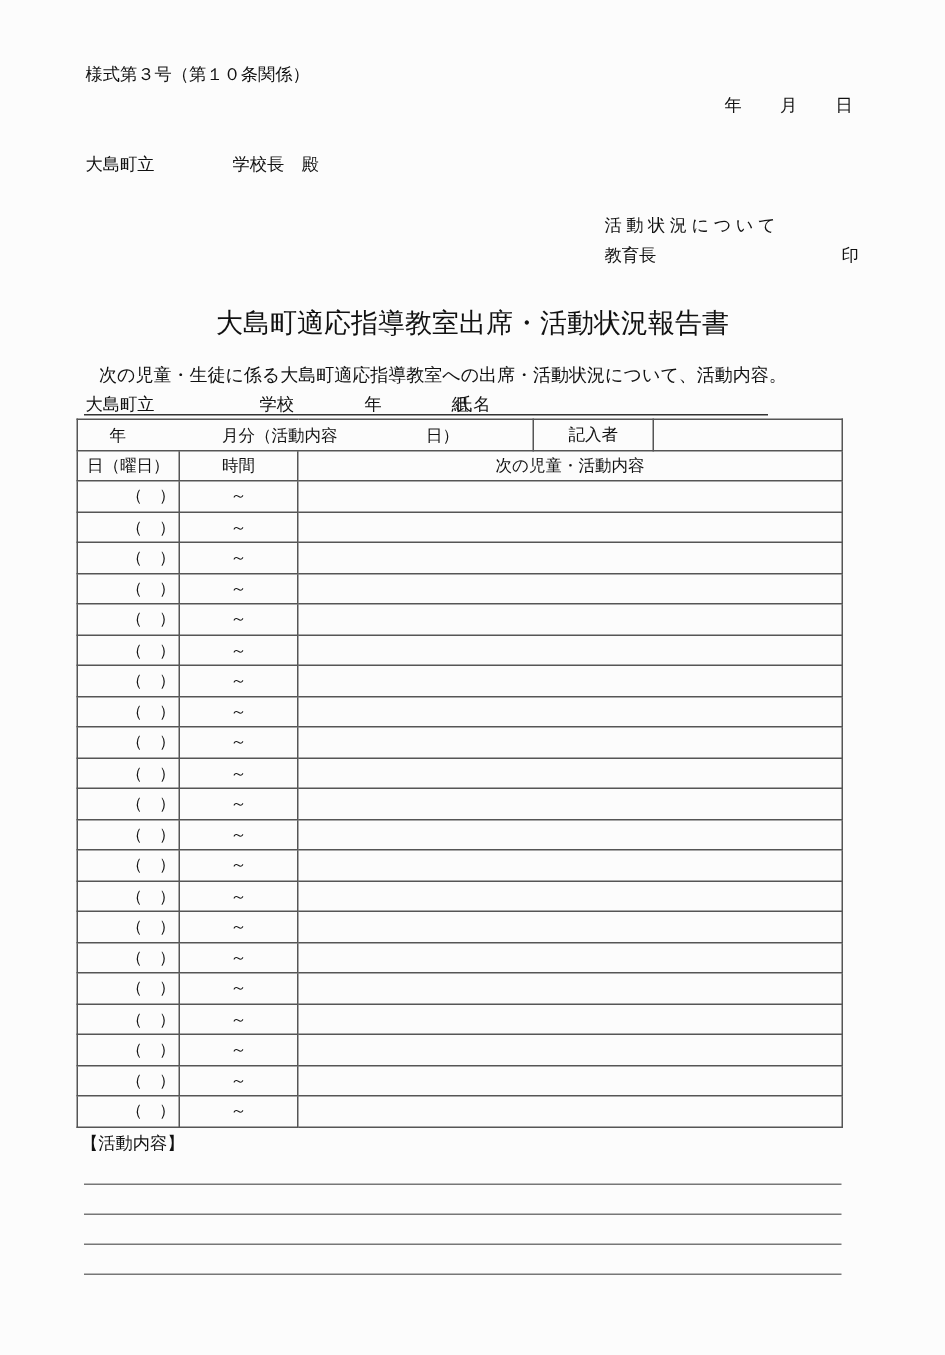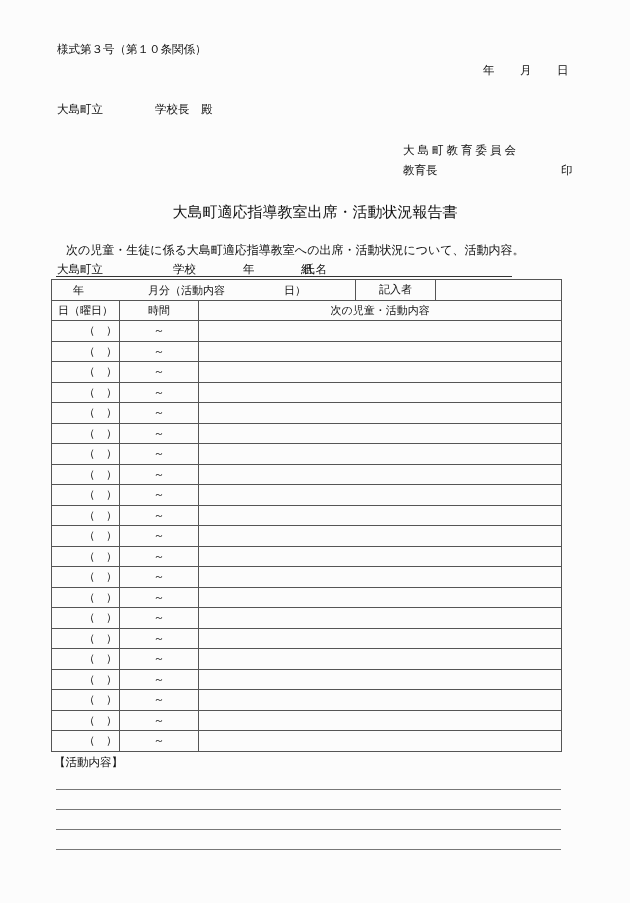--- a/index.html
+++ b/index.html
@@ -5,42 +5,42 @@
   html, body { margin:0; padding:0; }
   body { width:630px; height:903px; background:#fcfcfc; position:relative; overflow:hidden;
          font-family:"DejaVu Serif","Liberation Serif",serif; color:#111; font-size:11.5px; }
   .abs { position:absolute; white-space:nowrap;font-family:Liberation Serif, serif; }
   .form-no { left:57px; top:42px; }
   .date { top:63px; }
   .addressee { top:102px; }
   .issuer { top:143px; left:403px; letter-spacing:3px; }
   .issuer2 { top:163px; left:403px;text-align:center; }
   .seal { top:163px; left:561px; }
-  .title { top:203px; left:0; width:630px; text-align:center; font-size:15px; }
+  .title { top:203px; left:0; width:630px; text-align:center; font-size:18px; }
   .intro { top:242px; left:66px; font-size:12px; }
   .student { top:262px; left:56px; width:456px; height:14px; border-bottom:1px solid #333; }
   .student span { position:absolute; top:0; }
   table.grid { position:absolute; left:51px; top:279px; width:510px; border-collapse:collapse; table-layout:fixed; }
   table.grid td { border:1px solid #555; height:19.5px; padding:0; text-align:center; font-size:11px; }
   .notes-label { top:755px; left:54px; }
   .line { position:absolute; left:56px; width:505px; height:0; border-top:1px solid #777; }
 </style>
 </head>
 <body>
 
 <div class="abs form-no">様式第３号（第１０条関係）</div>
 
 <div class="abs date" style="left:483px">年</div>
 <div class="abs date" style="left:520px">月</div>
 <div class="abs date" style="left:557px">日</div>
 
 <div class="abs addressee" style="left:57px">大島町立</div>
 <div class="abs addressee" style="left:155px">学校長　殿</div>
 
-<div class="abs issuer">大島町教育委員会</div>
+<div class="abs issuer">活動状況について</div>
 <div class="abs issuer2">教育長</div>
 <div class="abs seal">印</div>
 
 <div class="abs title">大島町適応指導教室出席・活動状況報告書</div>
 <div class="abs intro">次の児童・生徒に係る大島町適応指導教室への出席・活動状況について、活動内容。</div>
 
 <div class="abs student">
   <span style="left:1px">大島町立</span>
   <span style="left:117px">学校</span>
   <span style="left:187px">年</span>

